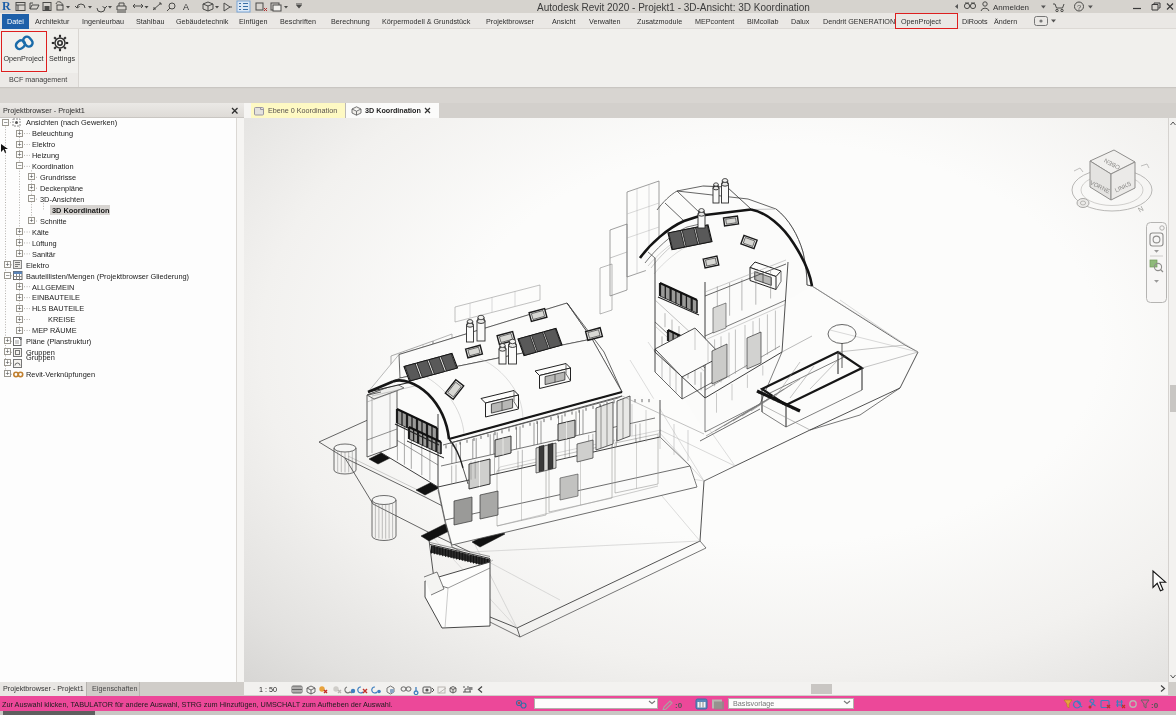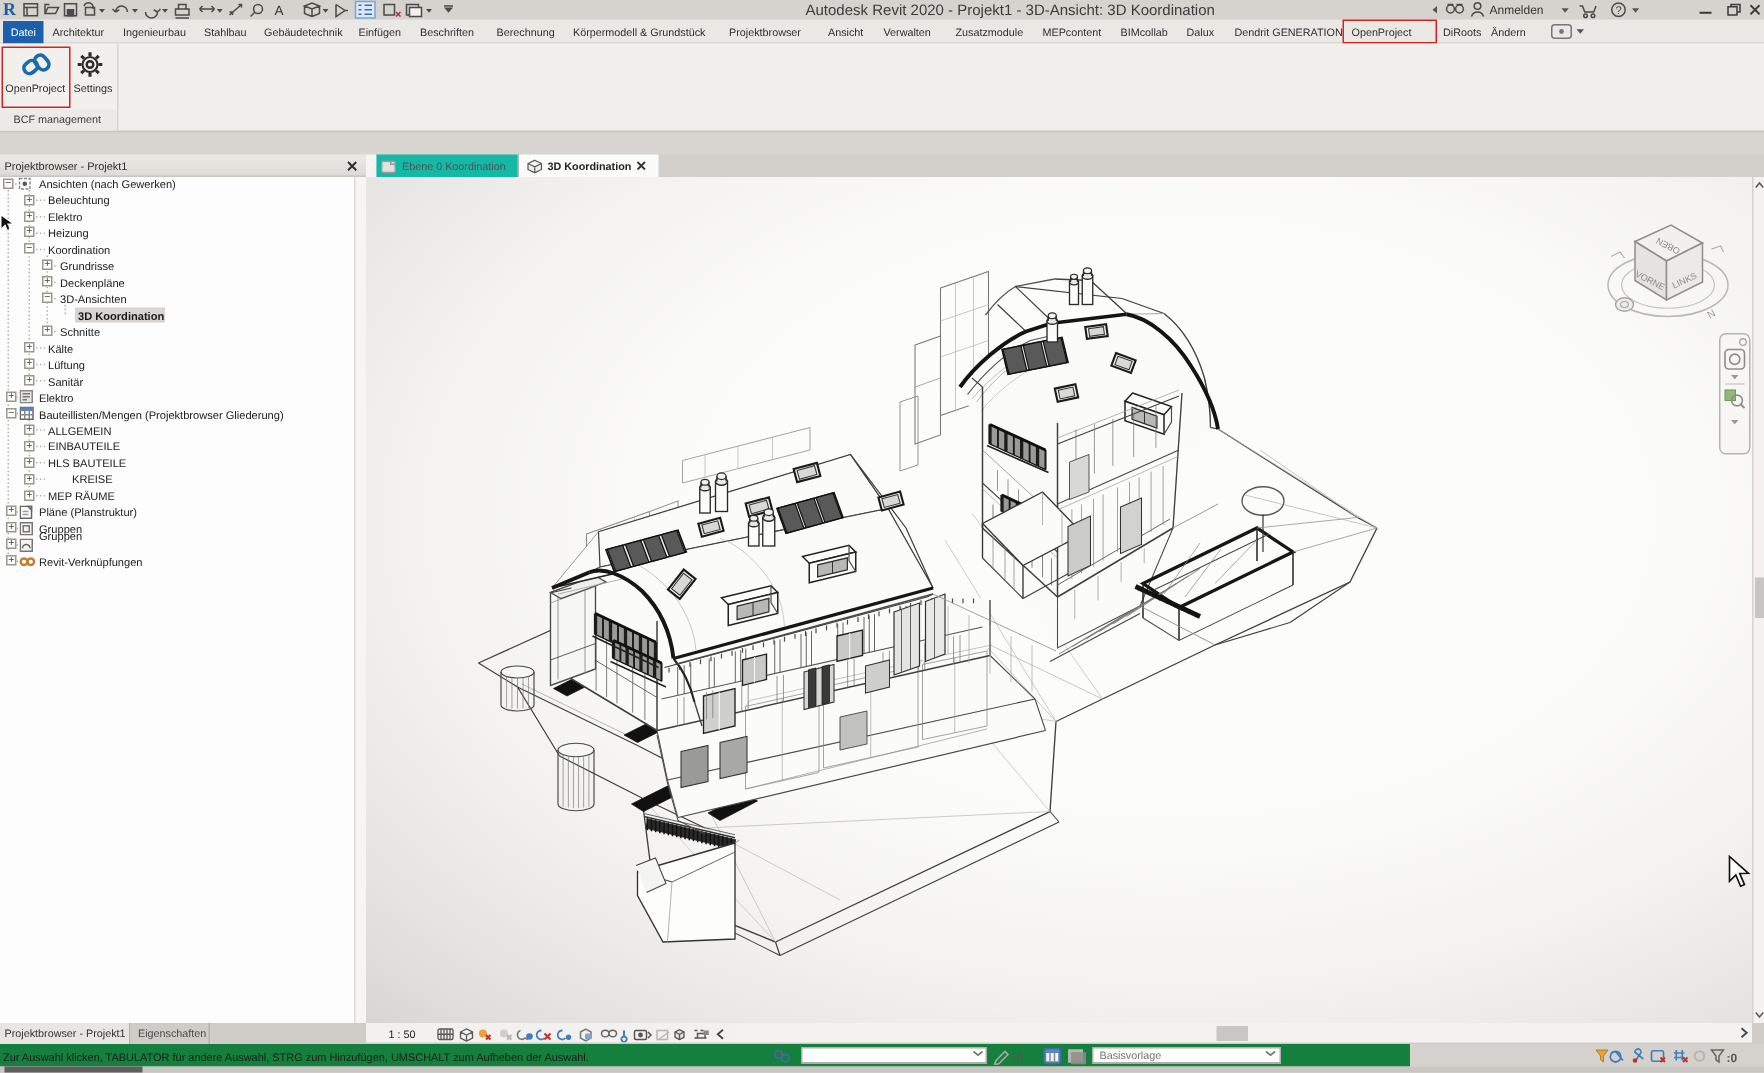--- a/index.html
+++ b/index.html
@@ -8,21 +8,21 @@
 #titlebar{left:0;top:0;width:1176px;height:13px;background:#d6d3ce;color:#3a3a3a}
 #menurow{left:0;top:13px;width:1176px;height:16px;background:#eae8e5;border-bottom:1px solid #dcd9d5}
 #ribbon{left:0;top:29px;width:1176px;height:59px;background:#f1f0ed;border-bottom:1px solid #c9c6c2}
 #gapstrip{left:0;top:89px;width:1176px;height:14px;background:#d8d5d1}
 #panelhdr{left:0;top:103px;width:244px;height:15px;background:linear-gradient(180deg,#ebe9e6,#dedbd7);border-bottom:1px solid #c9c6c2}
 #tree{left:0;top:118px;width:244px;height:564px;background:#fdfdfd;border-right:1px solid #b9b6b2}
 #viewtabs{left:244px;top:103px;width:932px;height:15px;background:#d3d0cc}
 #canvas{left:244px;top:118px;width:924px;height:564px;background:radial-gradient(ellipse 800px 500px at 58% 40%,#fcfcfb 40%,#f2f1ef 65%,#e2e1df 85%,#d2d1cf 100%)}
 #rscroll{left:1168px;top:118px;width:8px;height:564px;background:#f3f2f0;border-left:1px solid #d5d2cf}
 #bottombar{left:0;top:682px;width:1176px;height:14px;background:#d0cdc9}
-#statusbar{left:0;top:696px;width:940px;height:15px;background:#15803d}
+#statusbar{left:0;top:696px;width:1176px;height:15px;background:#ec4899}
 #bstrip{left:0;top:711px;width:1176px;height:4px;background:#c9c7c4}
 .mt{top:1px;font-size:7.2px;line-height:15px;color:#2e2e2e;white-space:nowrap}
 .tbox{position:absolute;width:7px;height:7px;border:1px solid #9a978f;background:#fdfdfc;font-size:7px;line-height:5px;text-align:center;color:#444}
 .trow{position:absolute;font-size:7.4px;color:#1a1a1a;white-space:nowrap}
 </style>
 </head>
 <body>
 <div class="abs" id="titlebar">
  <svg class="abs" style="left:0;top:0" width="320" height="13" viewBox="0 0 320 13">
   <text x="2" y="10" font-size="12" font-weight="bold" fill="#1a5ea8" font-family="Liberation Serif">R</text>
@@ -279,21 +279,21 @@
       </g>
     </svg>
 <div class="trow" style="left:26px;top:252.0px">Revit-Verknüpfungen</div>
 <div class="abs" style="left:236px;top:0;width:8px;height:564px;background:#f6f5f3;border-left:1px solid #dbd8d4"></div>
 <svg class="abs" style="left:0px;top:24px" width="8" height="12">
       <path d="M1 2 l0 8 2.5 -2.5 1.5 3.5 1.2-0.6 -1.5 -3.4 3.3 0z" fill="#111"></path>
     </svg>
 </div>
 <div class="abs" id="viewtabs">
  <div class="abs" style="left:0;top:0;width:7px;height:15px;background:#f6f5f3"></div>
- <div class="abs" style="left:7px;top:0;width:95px;height:15px;background:#14b8a6;border-right:1px solid #bcb9b5">
+ <div class="abs" style="left:7px;top:0;width:95px;height:15px;background:#fef9c3;border-right:1px solid #bcb9b5">
   <svg class="abs" style="left:3px;top:3px" width="11" height="10">
         <rect x="0.5" y="1.5" width="9" height="7.5" rx="1" fill="#e3e1dd" stroke="#9a97a3"></rect>
         <path d="M6.5 1.5 v2 h3" fill="none" stroke="#9a97a3"></path>
       </svg>
   <div class="abs" style="left:17px;top:3px;font-size:7.2px;color:#57524d">Ebene 0 Koordination</div>
  </div>
  <div class="abs" style="left:102px;top:0;width:93px;height:15px;background:#fbfbfa">
   <svg class="abs" style="left:5px;top:3px" width="11" height="10">
         <path d="M5.5 0.8 L10 3 v4 L5.5 9.2 L1 7 V3 Z M1 3 l4.5 2.2 L10 3 M5.5 5.2 V9.2" fill="#f0eeea" stroke="#555" stroke-width="0.8"></path>
       </svg>

